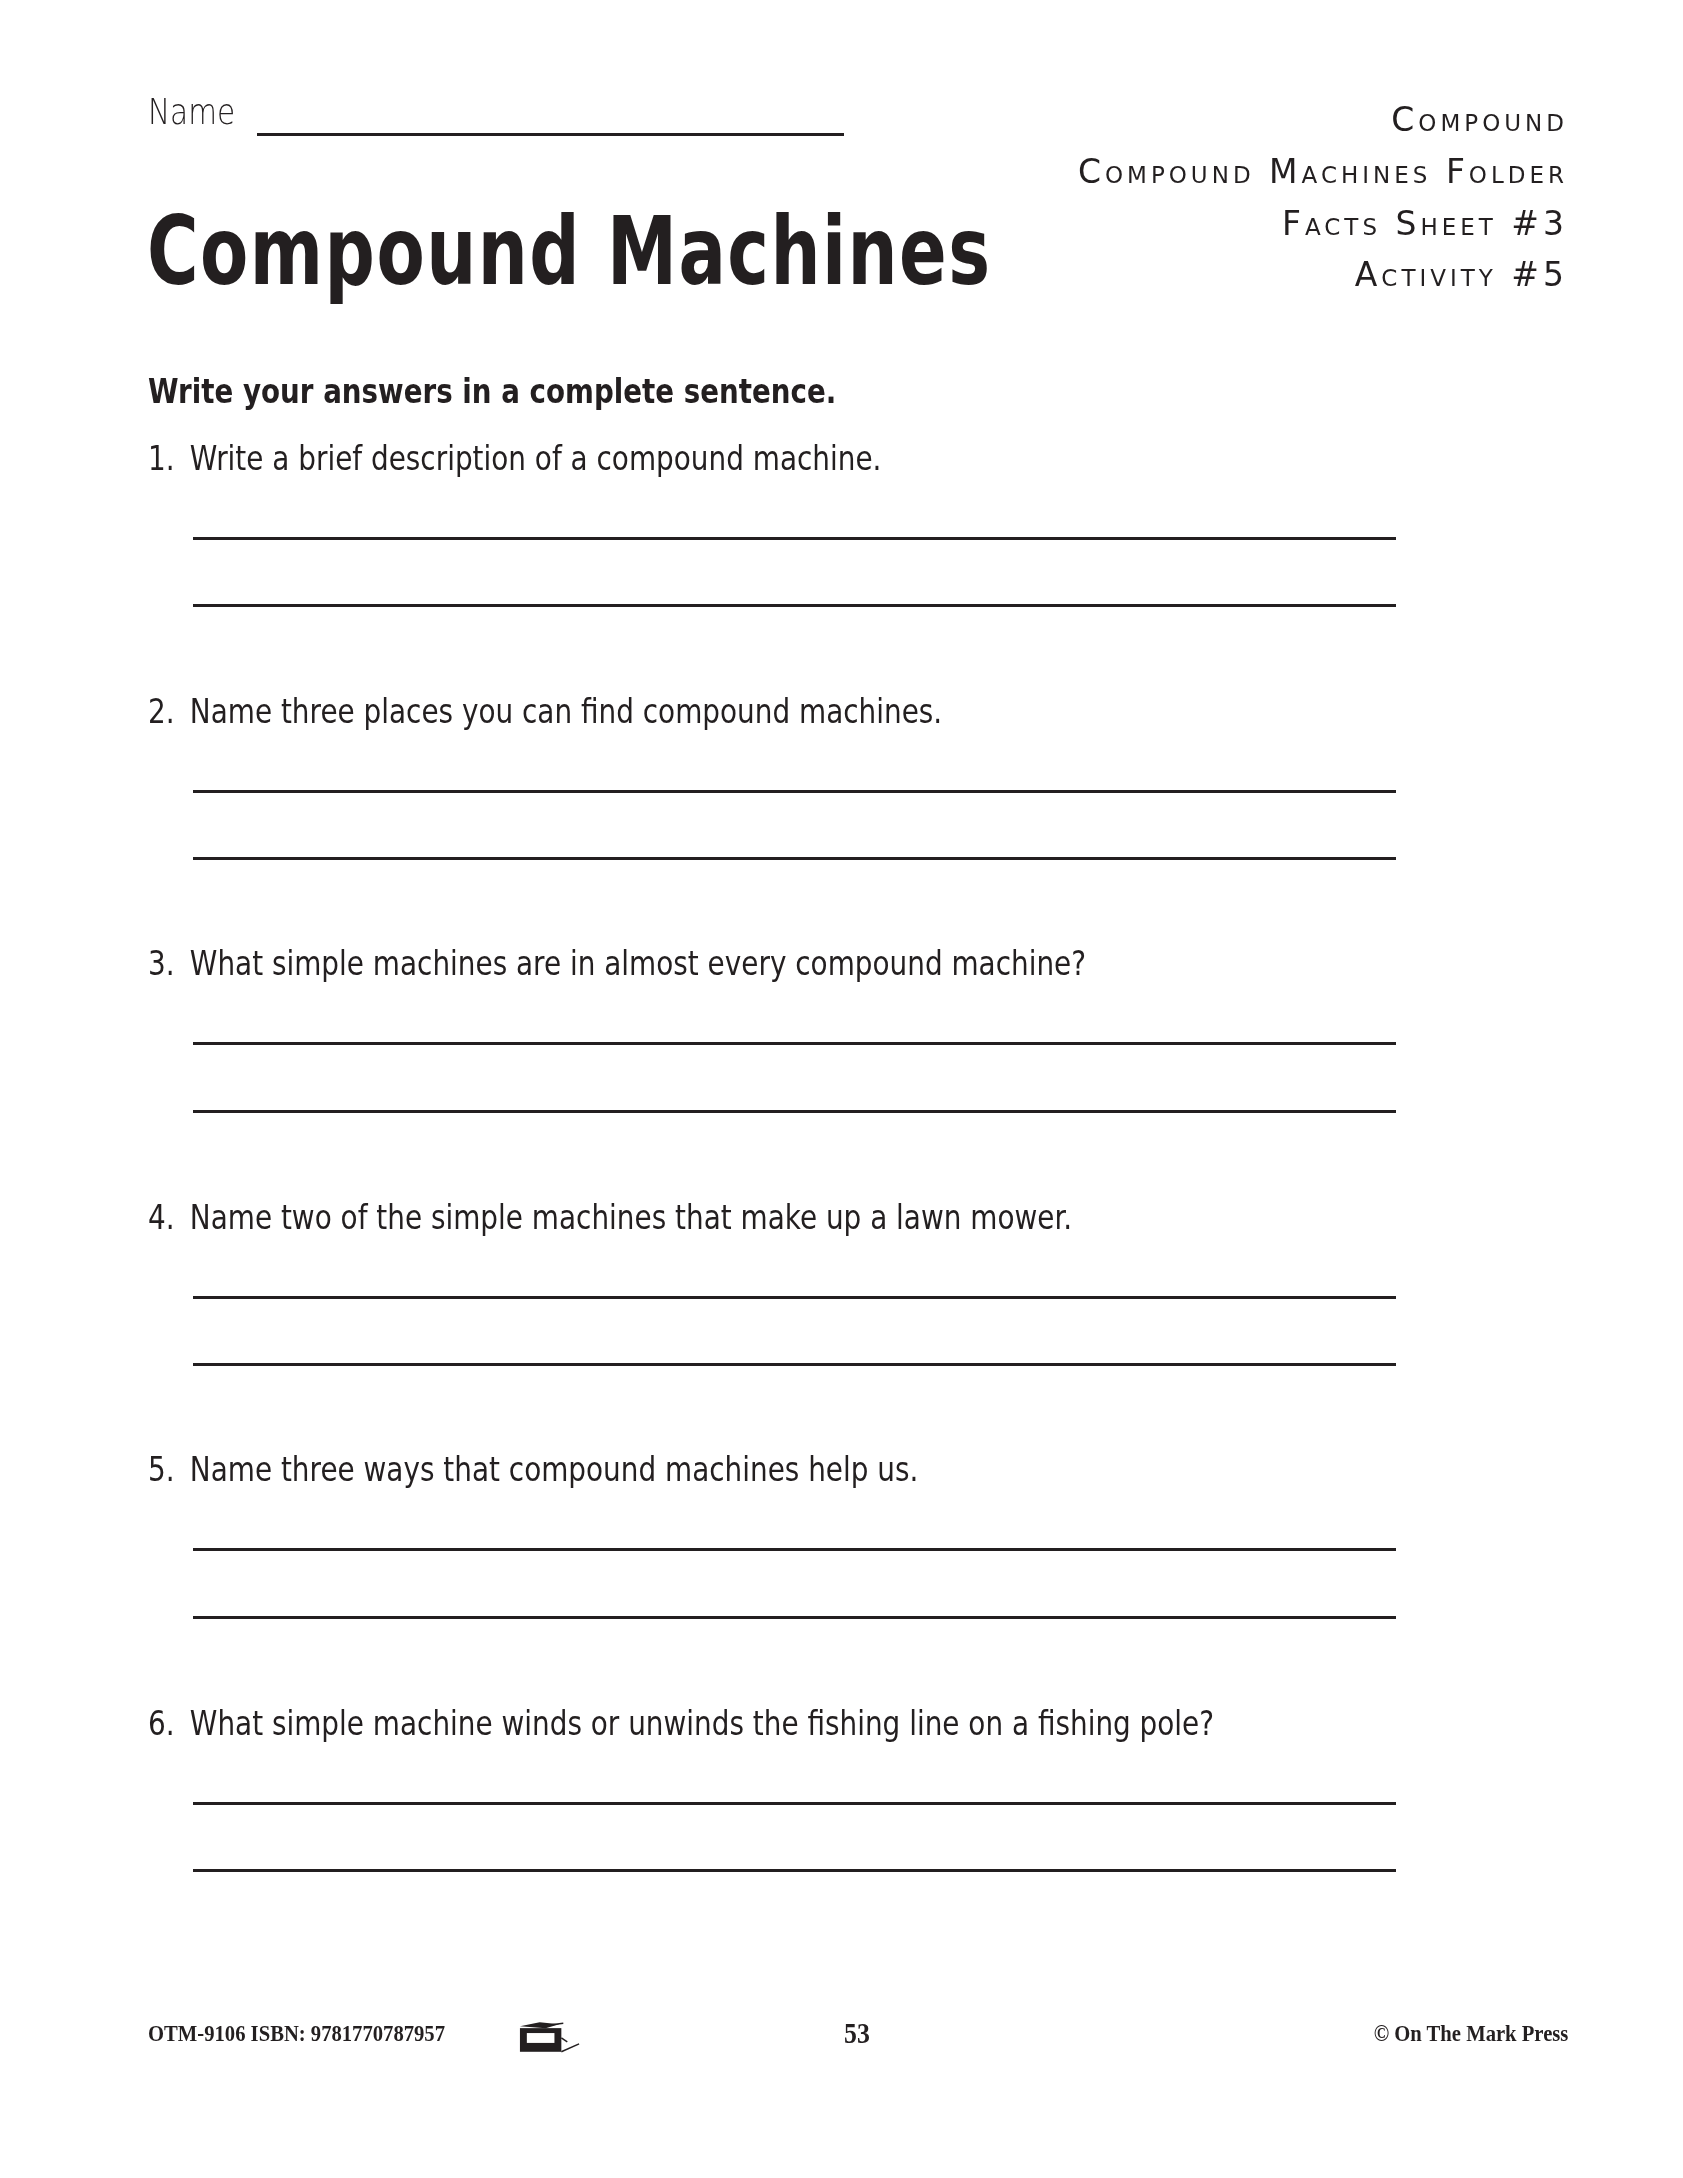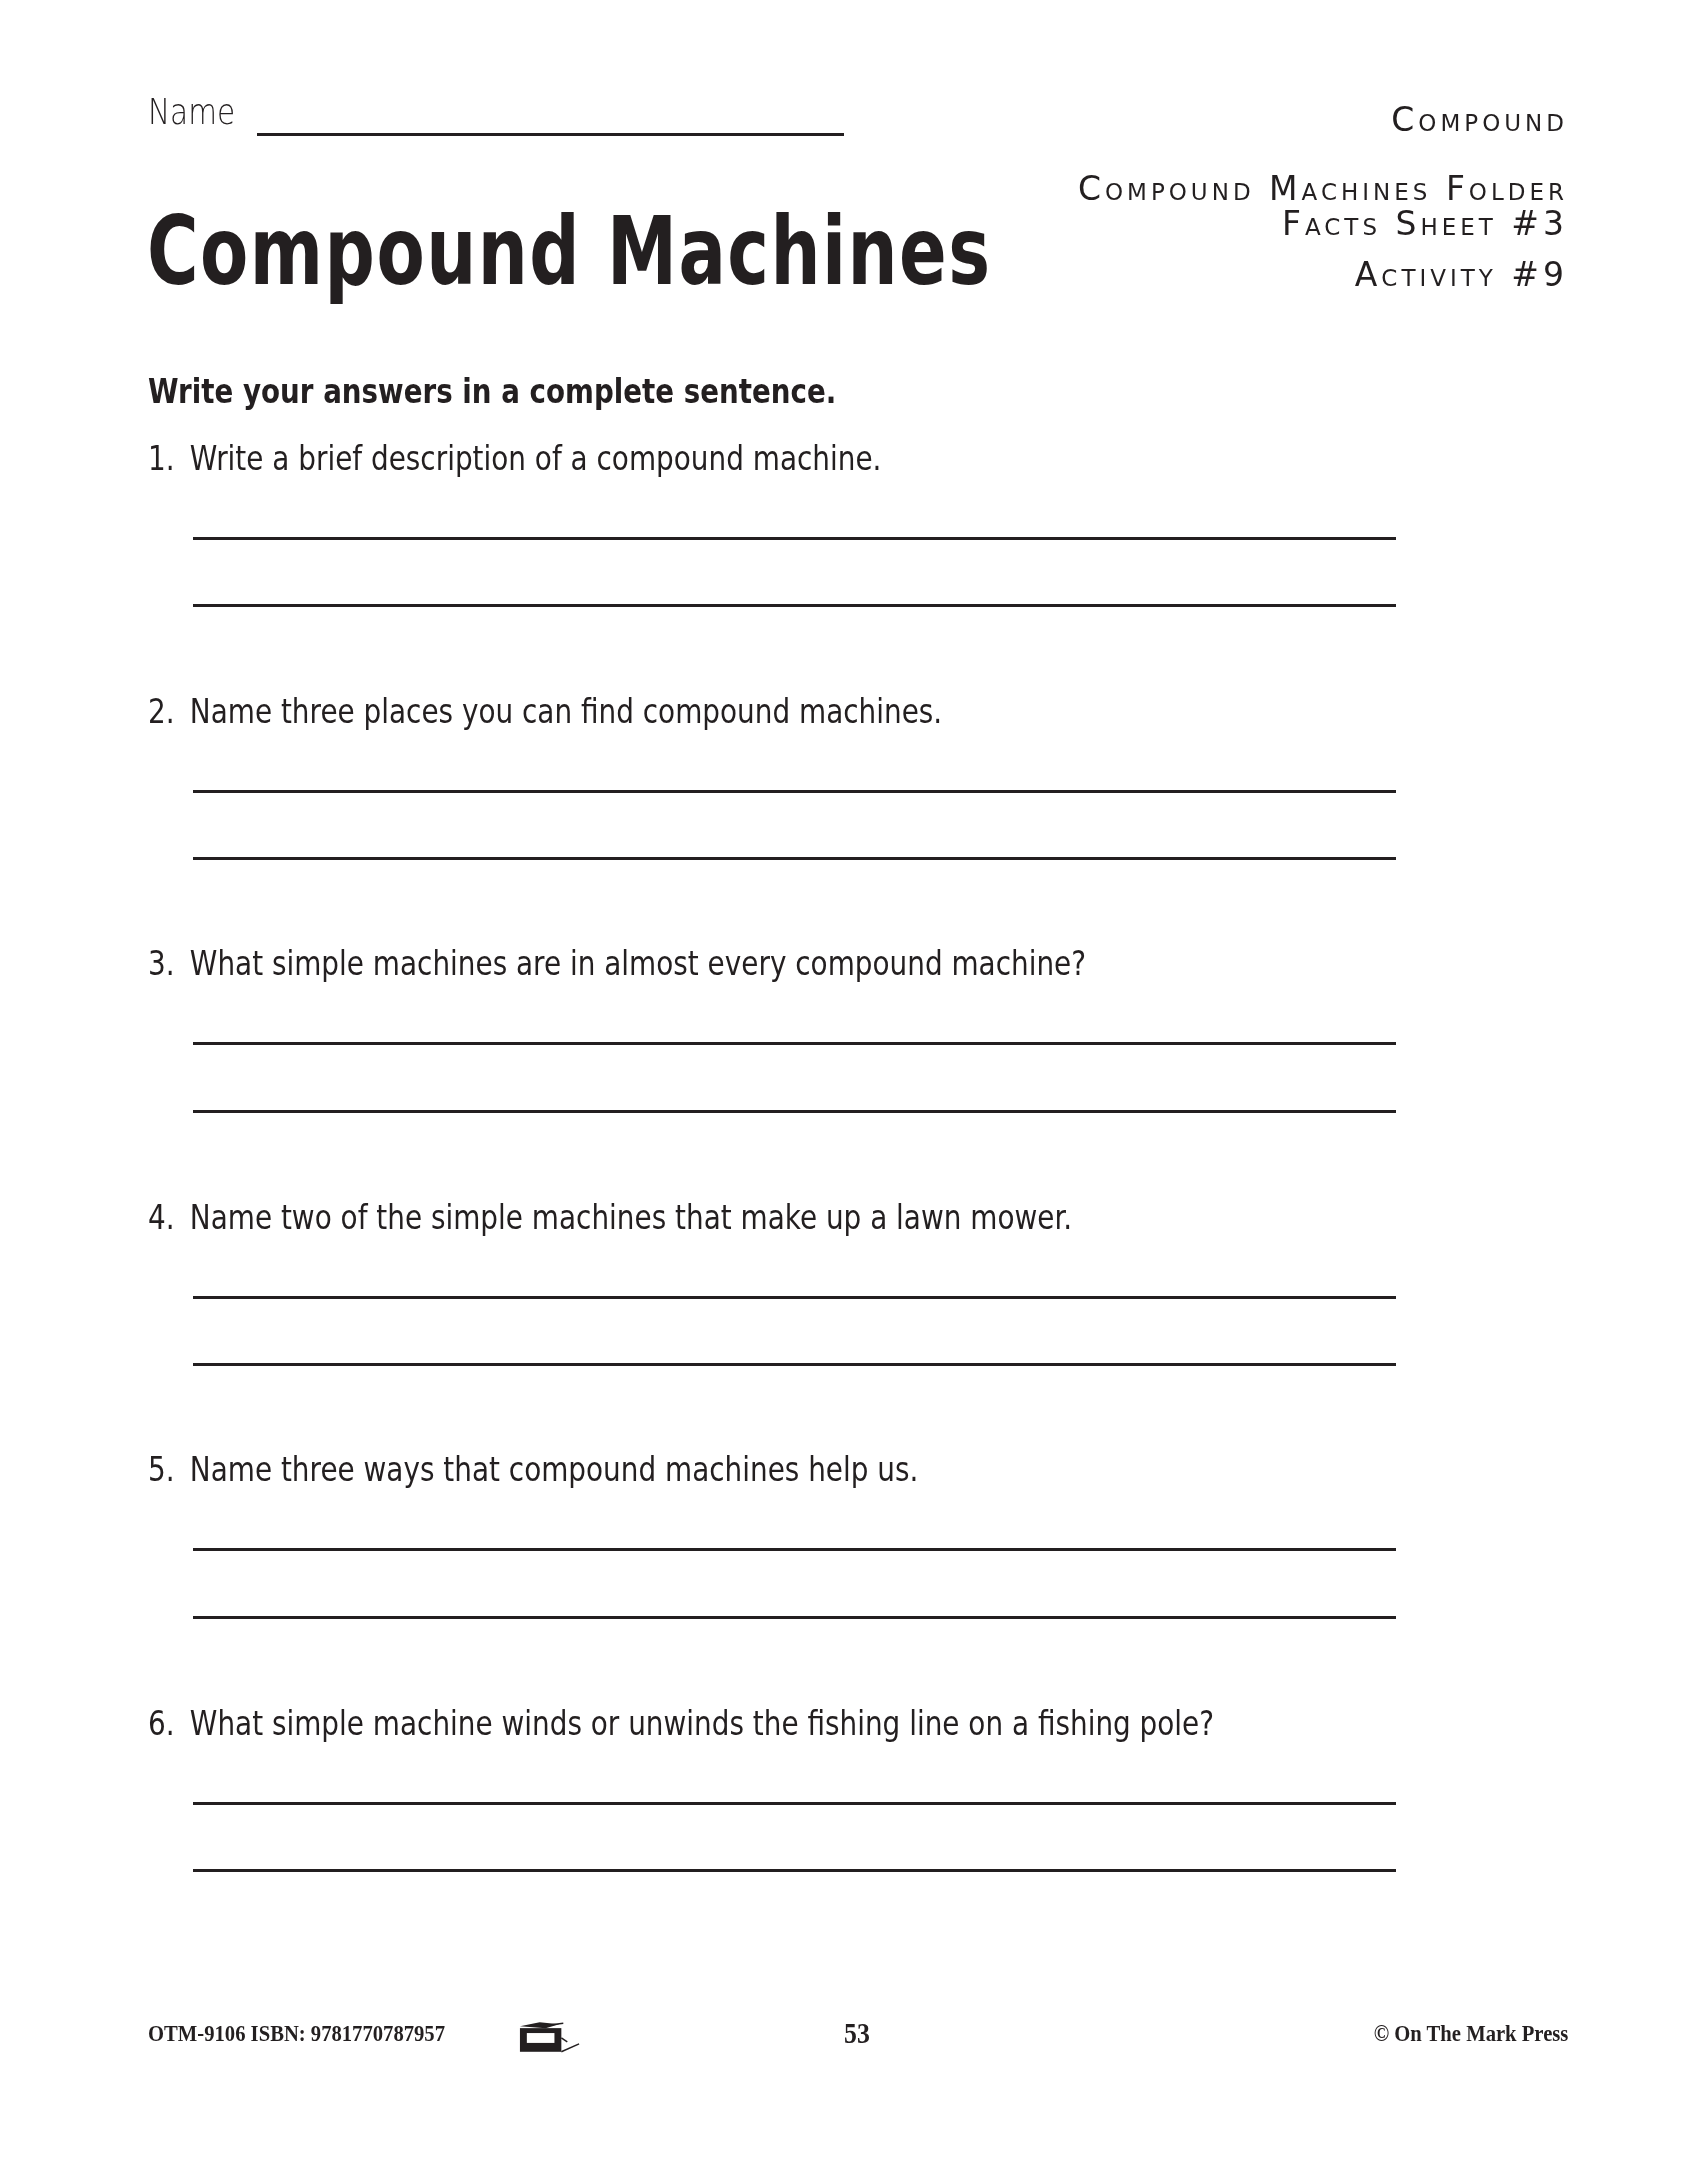--- a/index.html
+++ b/index.html
@@ -8,21 +8,21 @@
   .abs { position:absolute; }
 
   .name-label { left:148px; top:91px; font-size:36px; font-family:"DejaVu Sans", sans-serif; font-weight:300; transform:scaleX(0.82); transform-origin:left center; letter-spacing:0px; }
   .name-line { left:257px; top:133px; width:587px; height:3px; background:#231f20; }
 
   .title { left:147px; top:204px; font-size:95px; font-weight:bold; font-family:"DejaVu Sans", sans-serif;
            transform:scaleX(0.74); transform-origin:left top; letter-spacing:2px; line-height:1; }
 
   .hdr { right:115px; font-size:33px; font-family:"DejaVu Sans", sans-serif; font-variant:small-caps; letter-spacing:4px; text-align:right; white-space:nowrap; line-height:1; }
   .hdr.h1 { top:103px; }
-  .hdr.h2 { top:172px; }
+  .hdr.h2 { top:155px; }
   .hdr.h3 { top:207px; }
   .hdr.h4 { top:258px; }
 
   .instr { left:148px; top:372px; font-size:33px; font-weight:bold; font-family:"DejaVu Sans", sans-serif; transform:scaleX(0.84); transform-origin:left top; white-space:nowrap; }
 
   .q { left:148px; font-size:34px; font-family:"DejaVu Sans", sans-serif; white-space:nowrap; transform:scaleX(0.82); transform-origin:left top; line-height:1; }
   .q .num { display:inline-block; width:51px; }
   .ans-line { left:193px; width:1203px; height:3px; background:#231f20; }
 
   .foot { top:2020px; font-family:"Liberation Serif", serif; font-weight:bold; font-size:24px; white-space:nowrap; transform:scaleX(0.86); }
@@ -35,21 +35,21 @@
 <body>
 
 <div class="abs name-label">Name</div>
 <div class="abs name-line"></div>
 
 <div class="abs title">Compound Machines</div>
 
 <div class="abs hdr h1">Compound</div>
 <div class="abs hdr h2">Compound Machines Folder</div>
 <div class="abs hdr h3">Facts Sheet #3</div>
-<div class="abs hdr h4">Activity #9</div>
+<div class="abs hdr h4">Activity #5</div>
 
 <div class="abs instr">Write your answers in a complete sentence.</div>
 
 <div class="abs q" style="top:441px;">
   <span class="num">1.</span><span>Write a brief description of a compound machine.</span>
 </div>
 <div class="abs ans-line" style="top:537px;"></div>
 <div class="abs ans-line" style="top:604px;"></div>
 
 <div class="abs q" style="top:694px;">

